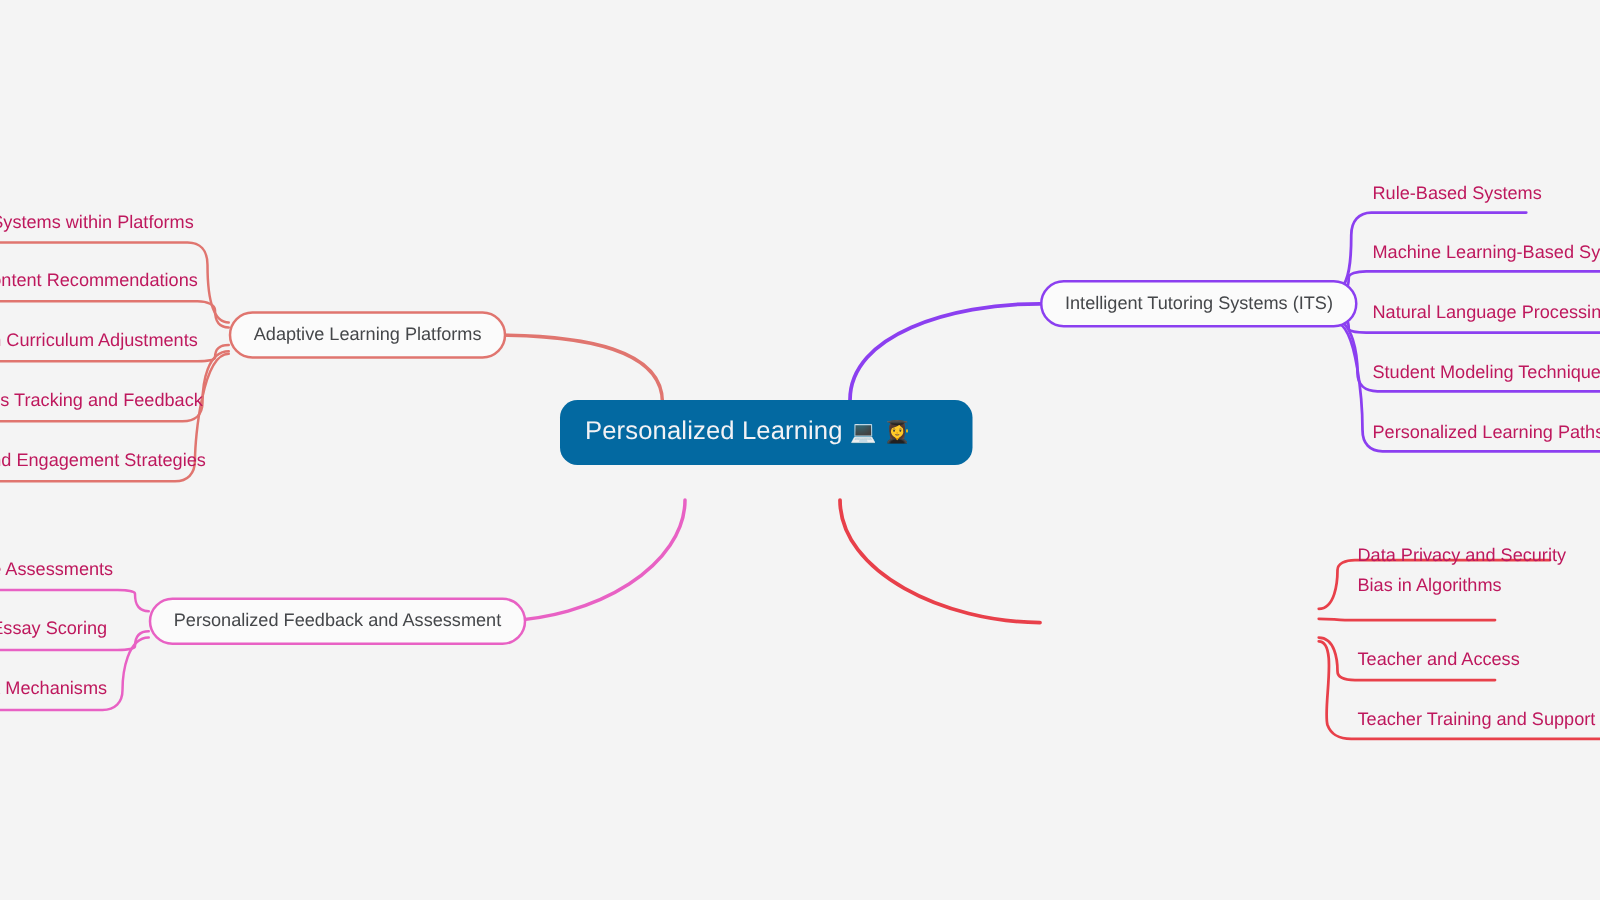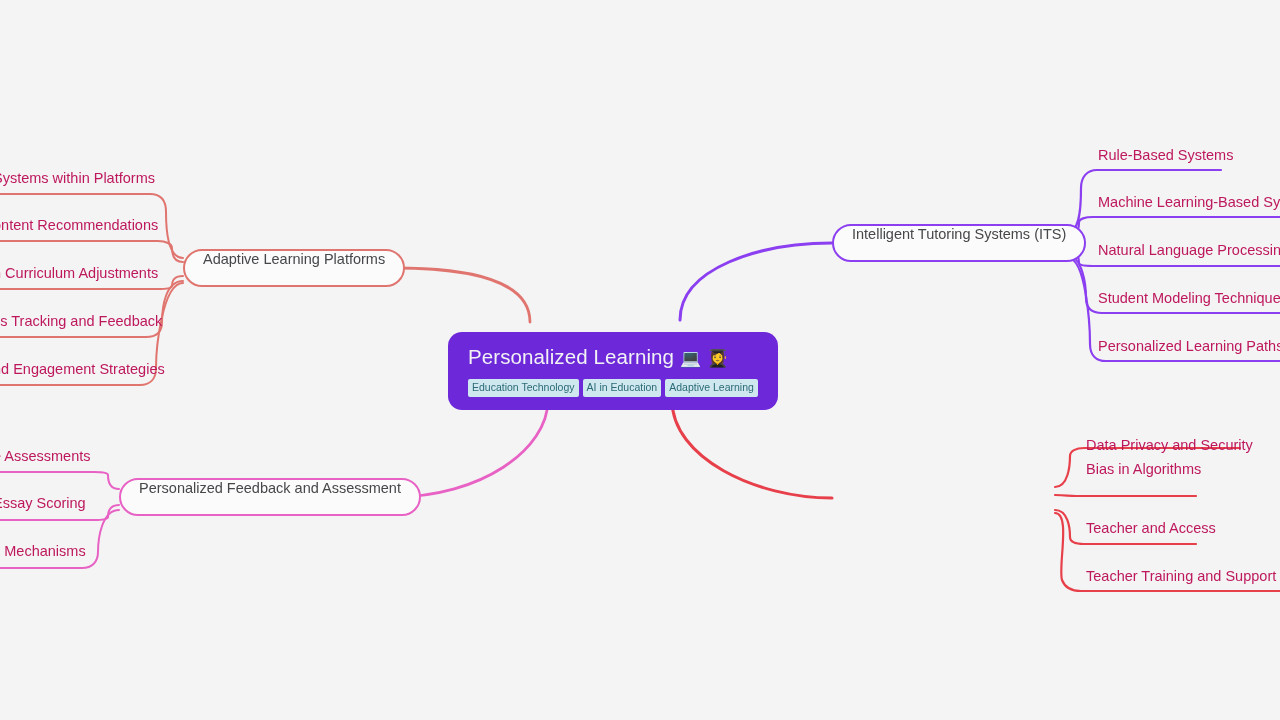--- a/index.html
+++ b/index.html
@@ -19,24 +19,24 @@
     position: absolute;
     left: 0; top: 0;
     width: 1280px; height: 720px;
     pointer-events: none;
   }
 
   
   .root-node {
     position: absolute;
     left: 448px;
-    top: 332px;
+    top: 320px;
     width: 330px;
     box-sizing: border-box;
-    background: #6d28d9;
+    background: #0369a1;
     border-radius: 14px;
     padding: 12px 26px 13px 20px;
     z-index: 5;
   }
   .root-title {
     color: #f2f2f5;
     font-size: 20.5px;
     font-weight: 400;
     letter-spacing: 0.1px;
     line-height: 26px;
@@ -65,21 +65,21 @@
   
   .branch-node {
     position: absolute;
     box-sizing: border-box;
     background: #fbfbfb;
     border-style: solid;
     border-width: 2px;
     border-radius: 20px;
     height: 38px;
     display: flex;
-    align-items: flex-start;
+    align-items: center;
     justify-content: center;
     padding: 0 18px;
     white-space: nowrap;
     color: #45474a;
     font-size: 14.5px;
     z-index: 4;
   }
 
   
   .leaf {
@@ -141,25 +141,20 @@
     <path d="M 1055 510 C 1068 510 1070 528 1070 537 C 1070 542 1076 544 1084 544 L 1196 544" fill="none" stroke="#e8404a" stroke-width="2.2" stroke-linecap="round"></path>
 
     <path d="M 1055 513 C 1071 513 1058 566 1062 580 C 1065 588 1071 591 1081 591 L 1280 591" fill="none" stroke="#e8404a" stroke-width="2.2" stroke-linecap="round"></path>
   </svg>
 
   <div class="root-node">
     <div class="root-title">
       <span>Personalized Learning</span>
       <span class="root-emoji">💻 👩‍🎓</span>
     </div>
-    <div class="root-tags">
-      <span class="root-tag">Education Technology</span>
-      <span class="root-tag">AI in Education</span>
-      <span class="root-tag">Adaptive Learning</span>
-    </div>
   </div>
 
   <div class="branch-node" style="left:183px; top:249px; border-color:#e0756f;">
     <span>Adaptive Learning Platforms</span>
   </div>
 
   <div class="branch-node" style="left:119px; top:478px; border-color:#e861c4;">
     <span>Personalized Feedback and Assessment</span>
   </div>
 

